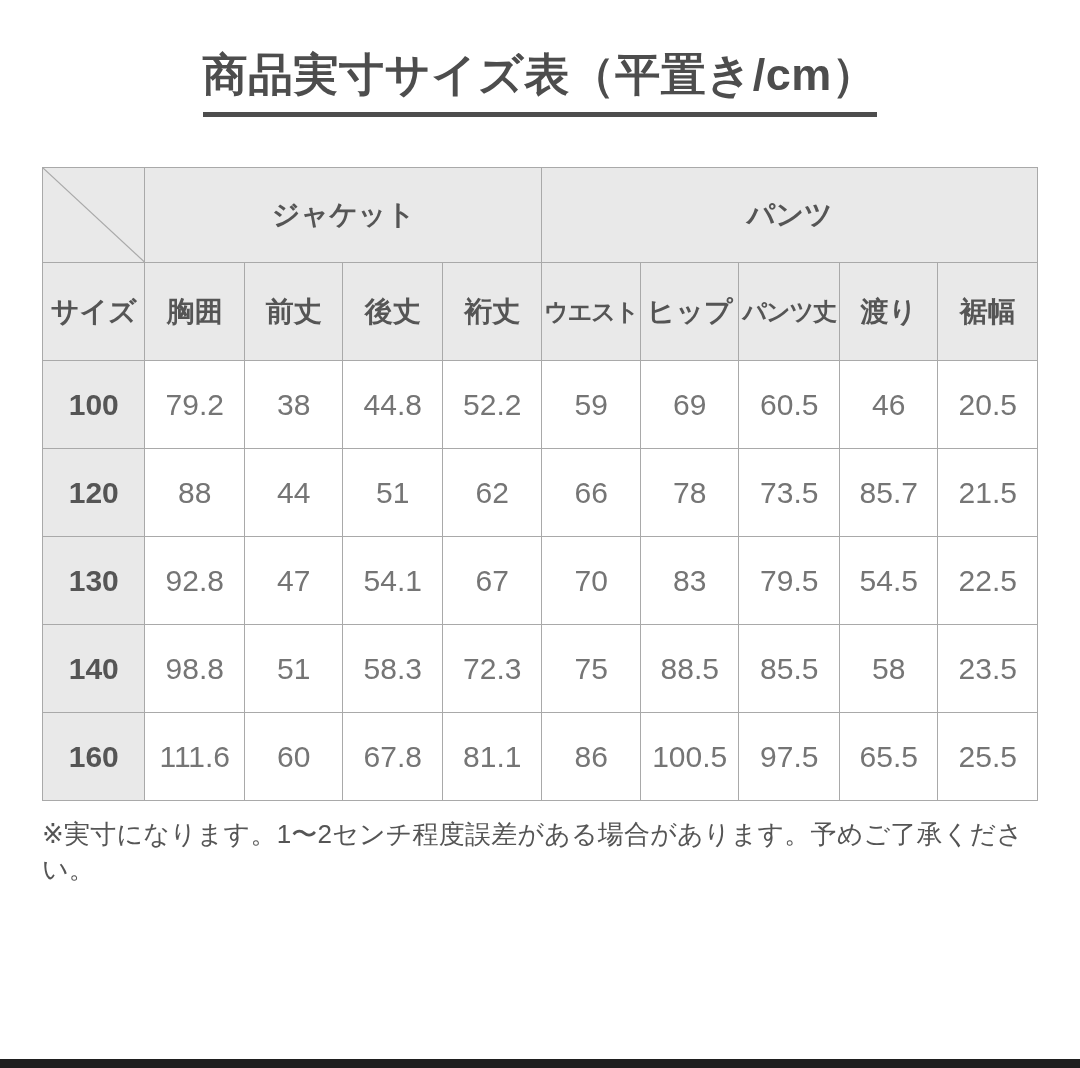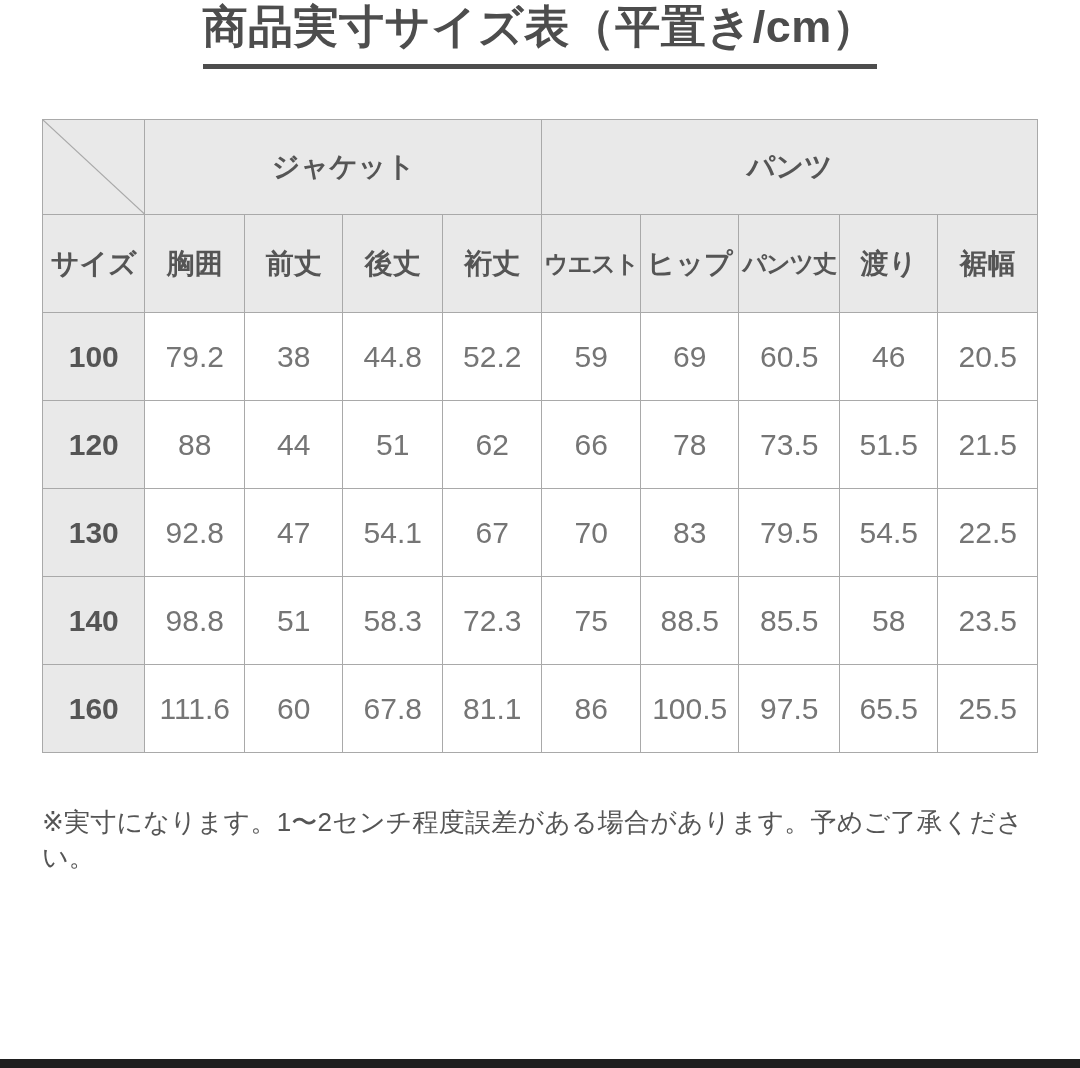--- a/index.html
+++ b/index.html
@@ -6,20 +6,21 @@
   .page {
     position: relative;
     width: 1080px;
     height: 1068px;
     background: #ffffff;
     overflow: hidden;
     font-family: "Liberation Sans", "DejaVu Sans", sans-serif;
   }
   .page-title {
     margin: 0;
+    padding-top: 48px;
     text-align: center;
     font-size: 45px;
     font-weight: 700;
     color: var(--title-color, #4d4d4d);
     letter-spacing: 0.5px;
     line-height: 1.2;
   }
   .title-underline {
     width: 674px;
     height: 5px;
@@ -61,21 +62,21 @@
     font-weight: 400;
   }
   th.corner-cell { position: relative; }
   th.corner-cell svg {
     position: absolute;
     top: 0; left: 0;
     width: 100%; height: 100%;
     display: block;
   }
   .note {
-    margin: 52px 42px 0;
+    margin: 16px 42px 0;
     font-size: 26px;
     font-weight: 500;
     color: var(--note-color, #555555);
     letter-spacing: 0.2px;
   }
   .bottom-bar {
     position: absolute;
     left: 0; bottom: 0;
     width: 100%;
     height: 9px;
@@ -141,21 +142,21 @@
         </tr>
         <tr class="data-row">
           <th class="size-cell">120</th>
           <td>88</td>
           <td>44</td>
           <td>51</td>
           <td>62</td>
           <td>66</td>
           <td>78</td>
           <td>73.5</td>
-          <td>51.5</td>
+          <td>85.7</td>
           <td>21.5</td>
         </tr>
         <tr class="data-row">
           <th class="size-cell">130</th>
           <td>92.8</td>
           <td>47</td>
           <td>54.1</td>
           <td>67</td>
           <td>70</td>
           <td>83</td>

